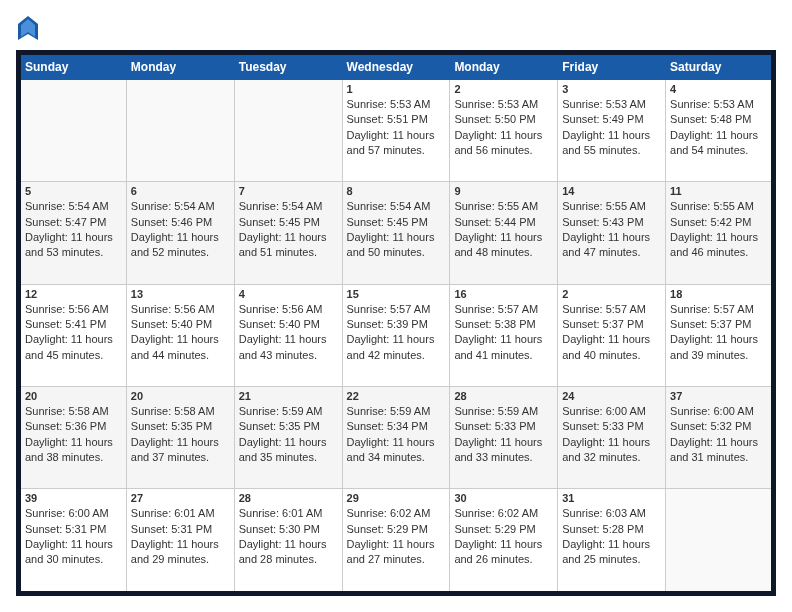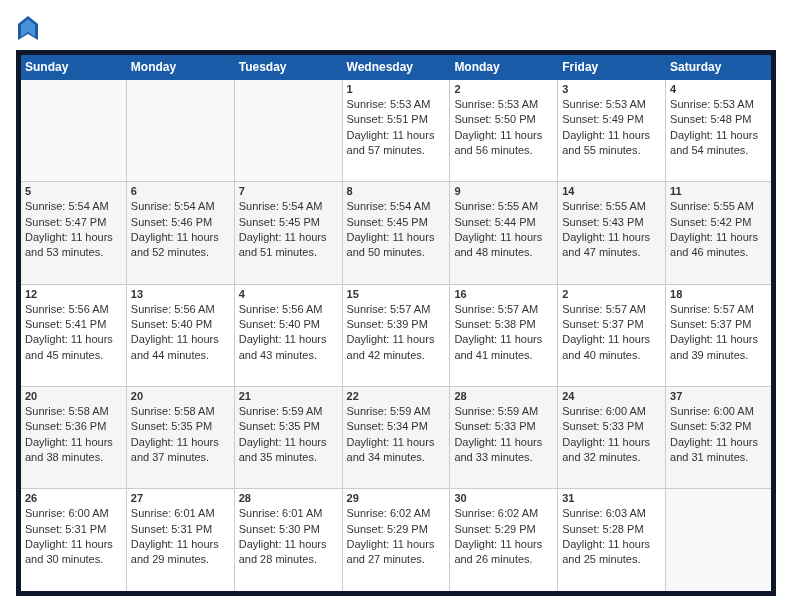--- a/index.html
+++ b/index.html
@@ -305,21 +305,21 @@
           <td>
             <span class="day-num">37</span>
             <div class="day-info" style="white-space: pre-line;">Sunrise: 6:00 AM
 Sunset: 5:32 PM
 Daylight: 11 hours
 and 31 minutes.</div>
           </td>
         </tr>
         <tr>
           <td>
-            <span class="day-num">26</span>
+            <span class="day-num">39</span>
             <div class="day-info" style="white-space: pre-line;">Sunrise: 6:00 AM
 Sunset: 5:31 PM
 Daylight: 11 hours
 and 30 minutes.</div>
           </td>
           <td>
             <span class="day-num">27</span>
             <div class="day-info" style="white-space: pre-line;">Sunrise: 6:01 AM
 Sunset: 5:31 PM
 Daylight: 11 hours

